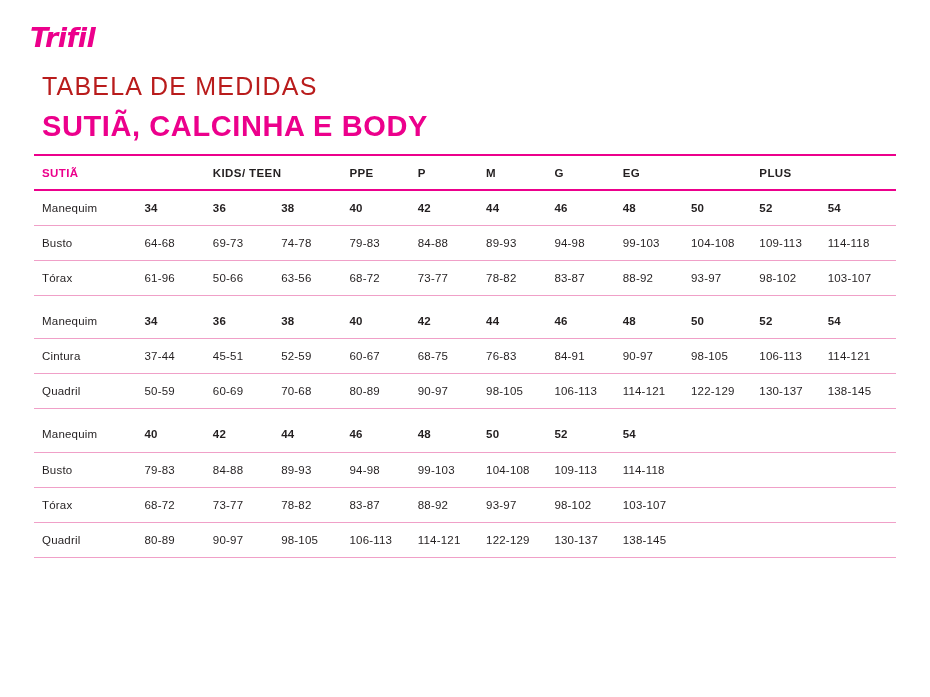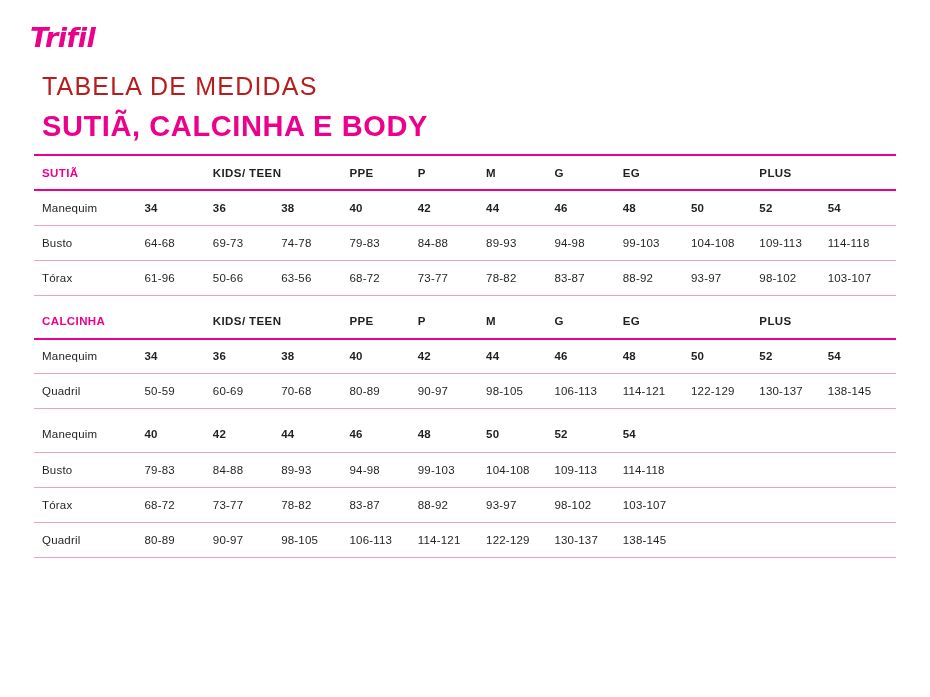--- a/index.html
+++ b/index.html
@@ -193,49 +193,49 @@
           <col class="cx">
           <col class="cx">
         <col class="cx">
           <col class="cx">
           <col class="cx">
           <col class="cx">
           <col class="cx">
           <col class="cx">
       </colgroup>
       <tbody>
-          <tr class="hdr head-bot">
-        <td class="lbl">CALCINHA</td>
-        <td class="val"></td>
-        <td class="val">KIDS/ TEEN</td>
-        <td class="val"></td>
-        <td class="val">PPE</td>
-        <td class="val">P</td>
-        <td class="val">M</td>
-        <td class="val">G</td>
-        <td class="val">EG</td>
-        <td class="val"></td>
-        <td class="val">PLUS</td>
-        <td class="val"></td>
-      </tr>
       <tr class="rowline manequim">
         <td class="lbl">Manequim</td>
         <td class="val">34</td>
         <td class="val">36</td>
         <td class="val">38</td>
         <td class="val">40</td>
         <td class="val">42</td>
         <td class="val">44</td>
         <td class="val">46</td>
         <td class="val">48</td>
         <td class="val">50</td>
         <td class="val">52</td>
         <td class="val">54</td>
       </tr>
       <tr class="rowline">
+        <td class="lbl">Cintura</td>
+        <td class="val">37-44</td>
+        <td class="val">45-51</td>
+        <td class="val">52-59</td>
+        <td class="val">60-67</td>
+        <td class="val">68-75</td>
+        <td class="val">76-83</td>
+        <td class="val">84-91</td>
+        <td class="val">90-97</td>
+        <td class="val">98-105</td>
+        <td class="val">106-113</td>
+        <td class="val">114-121</td>
+      </tr>
+      <tr class="rowline">
         <td class="lbl">Quadril</td>
         <td class="val">50-59</td>
         <td class="val">60-69</td>
         <td class="val">70-68</td>
         <td class="val">80-89</td>
         <td class="val">90-97</td>
         <td class="val">98-105</td>
         <td class="val">106-113</td>
         <td class="val">114-121</td>
         <td class="val">122-129</td>

